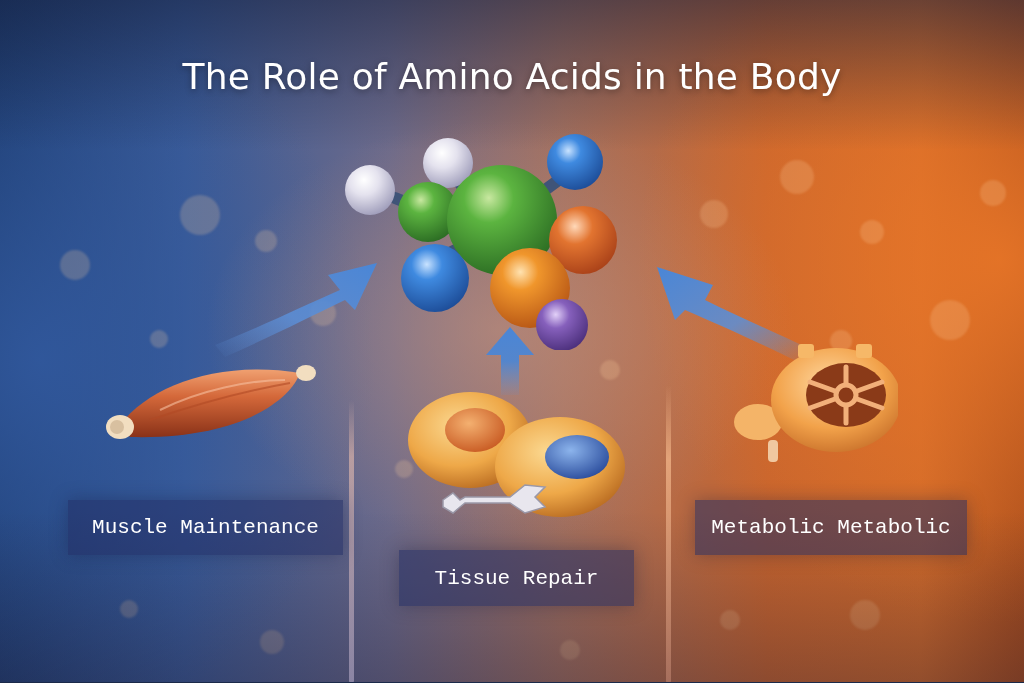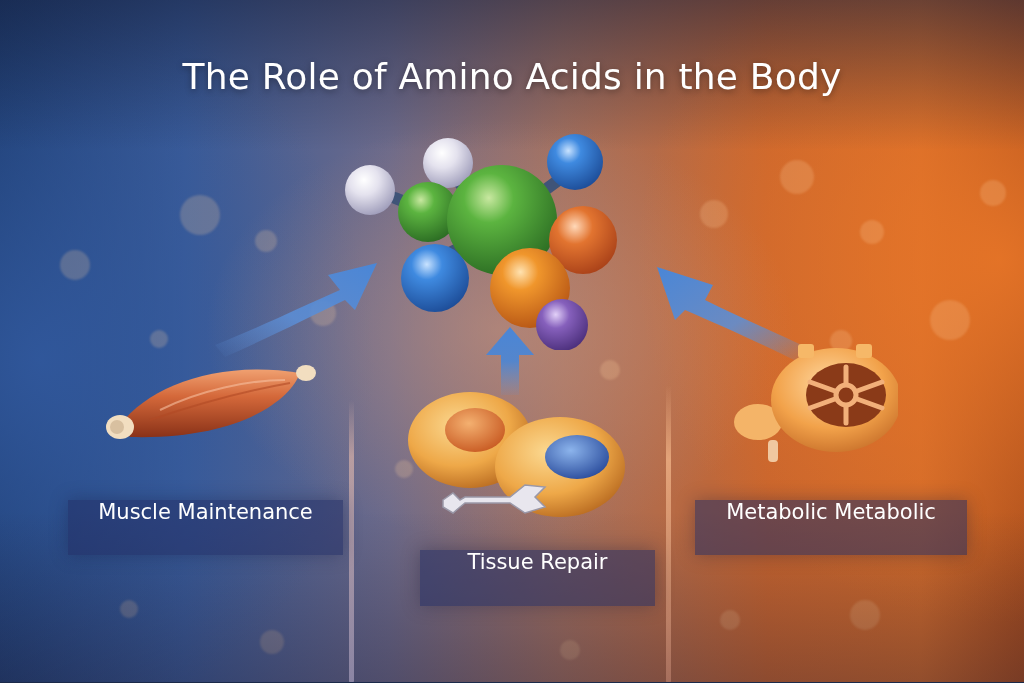--- a/index.html
+++ b/index.html
@@ -27,26 +27,27 @@
       text-shadow: 0 2px 6px rgba(0,0,0,0.35);
     }
 
     .divider { position: absolute; width: 5px; border-radius: 3px; opacity: 0.75; }
     .divider.left { left: 349px; top: 400px; height: 283px;
       background: linear-gradient(180deg, rgba(220,170,150,0) 0%, rgba(220,180,170,0.9) 20%, rgba(180,170,200,0.8) 100%); }
     .divider.right { left: 666px; top: 385px; height: 298px;
       background: linear-gradient(180deg, rgba(240,170,120,0) 0%, rgba(245,185,140,0.95) 25%, rgba(200,140,120,0.7) 100%); }
 
     .label {
-      position: absolute; display: flex; align-items: flex-start; justify-content: center;
+      position: absolute; display: flex; align-items: center; justify-content: center;
       color: #ffffff; font-size: 21px; background: rgba(35,45,100,0.55);
       box-shadow: 0 0 18px rgba(20,25,60,0.35);
+      font-family: Liberation Mono, monospace;
     }
     .label.muscle { left: 68px; top: 500px; width: 275px; height: 55px; }
-    .label.tissue { left: 420px; top: 550px; width: 235px; height: 56px; }
+    .label.tissue { left: 399px; top: 550px; width: 235px; height: 56px; }
     .label.metab { left: 695px; top: 500px; width: 272px; height: 55px; }
 
     .art { position: absolute; }
     svg { display: block; }
   </style>
 </head>
 <body>
 
 <div class="stage">
   <div class="bokeh">

